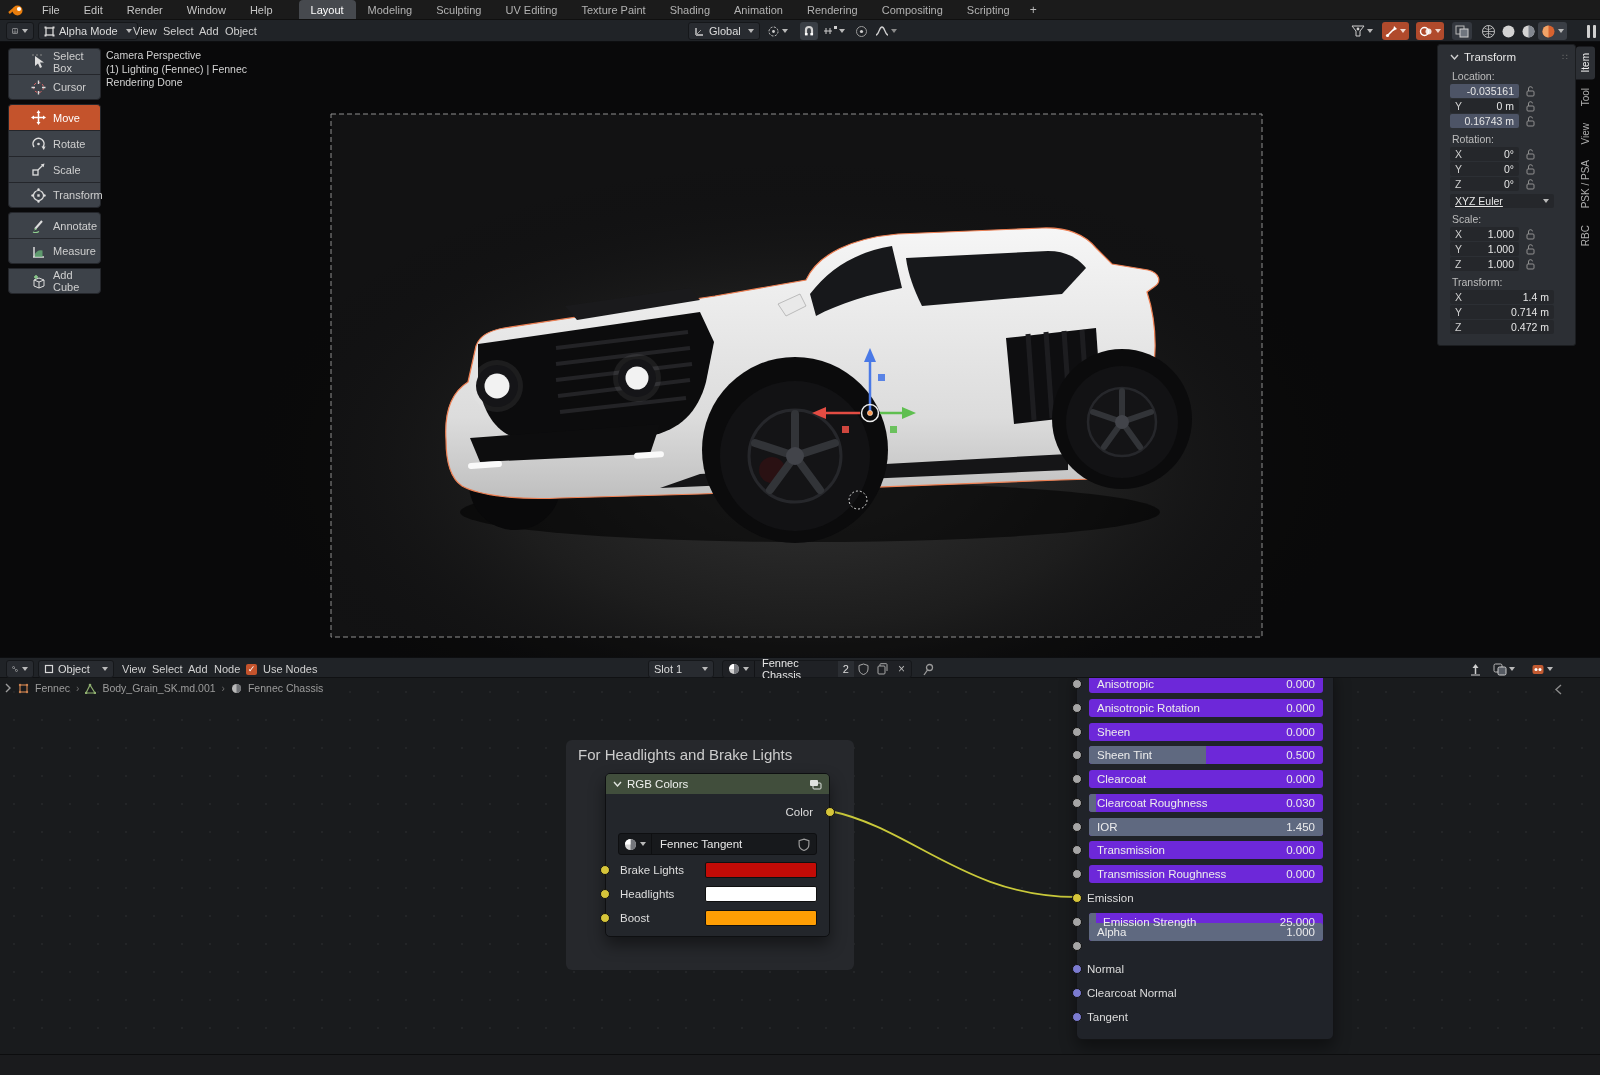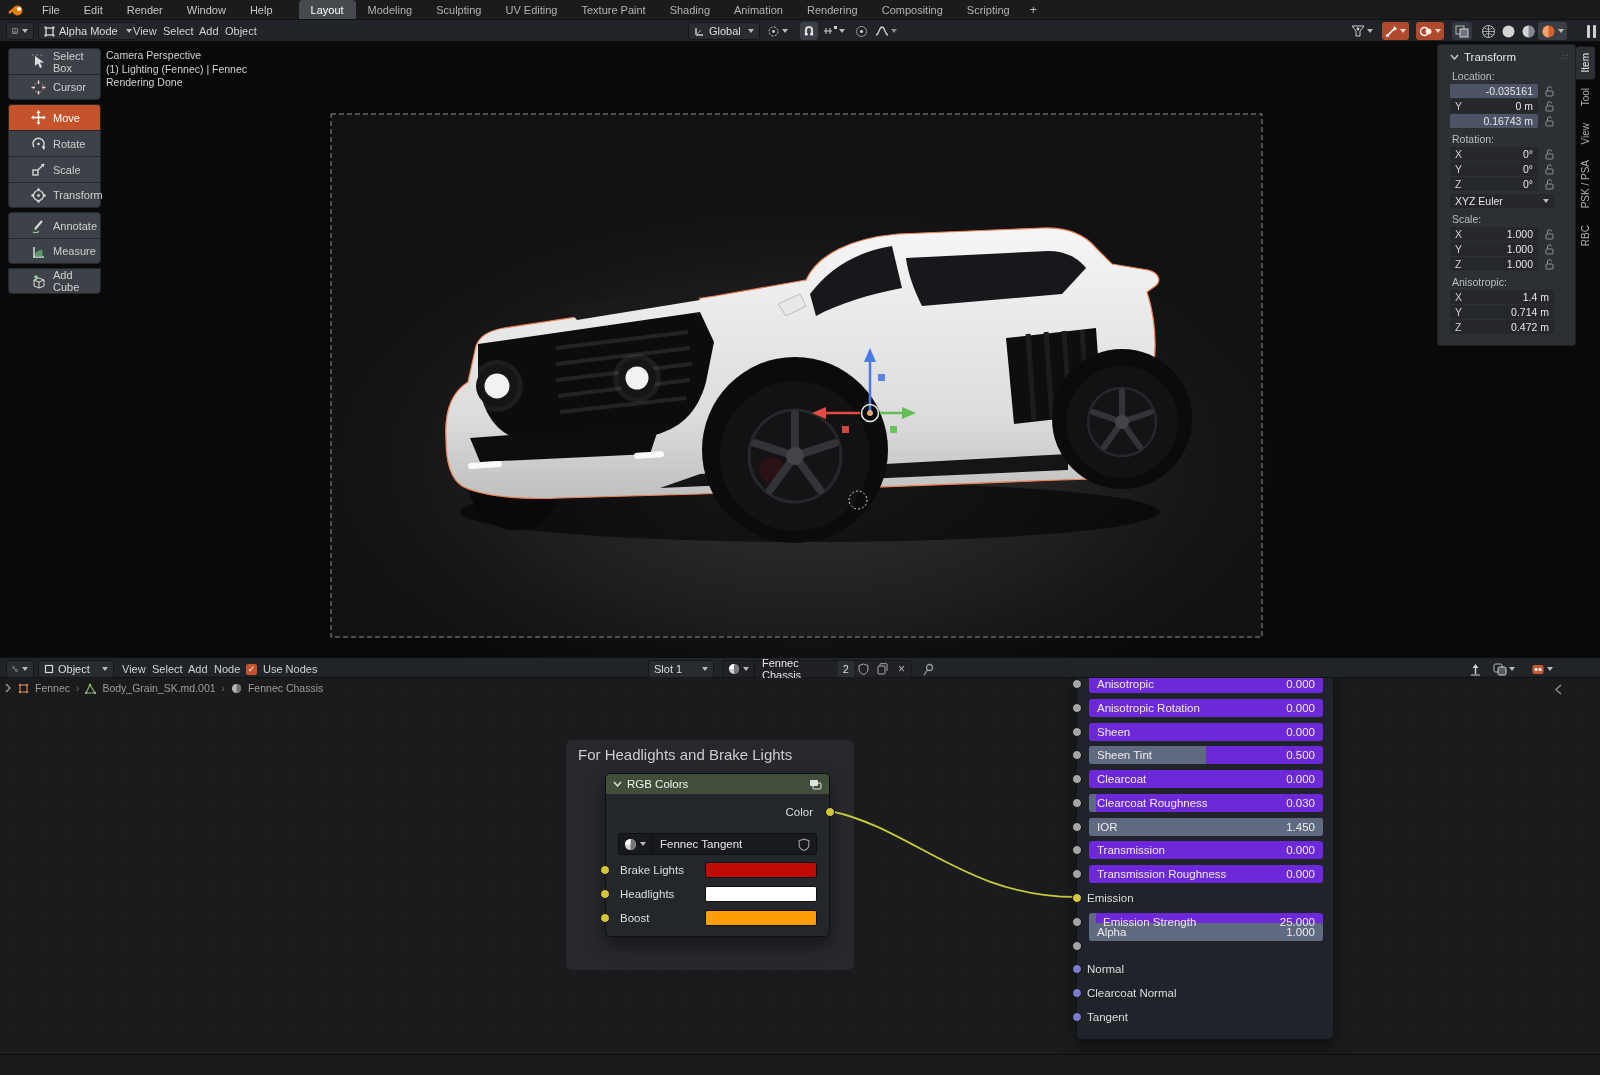--- a/index.html
+++ b/index.html
@@ -45,29 +45,29 @@
   .tool.gap { margin-top:4px; }
   .tool svg { flex:0 0 auto; }
 
   
   #npanel { position:absolute; left:1437px; top:2px; width:139px; height:302px;
     background:#2c2f34; border:1px solid #1b1d20; border-radius:3px; padding:4px 6px 0 12px;
     color:#c9c9c9; font-size:10.5px; }
   .np-title { display:flex; align-items:center; gap:5px; color:#e8e8e8; font-size:11.5px; height:16px; }
   .np-label { color:#bdbdbd; margin:5px 0 2px 2px; height:12px; }
   .np-row { display:flex; align-items:center; margin-bottom:1px; }
-  .np-field { width:88px; height:14px; background:#25272b; border-radius:2px;
+  .np-field { width:69px; height:14px; background:#25272b; border-radius:2px;
     display:flex; align-items:center; padding:0 5px; color:#e6e6e6; }
   .np-field.edit { background:#4d5466; }
   .np-field .lab { width:12px; color:#cfcfcf; }
   .np-field .val { flex:1; text-align:right; }
   .np-field.wide { width:104px; }
   .np-lock { margin-left:6px; display:flex; align-items:center; }
   .np-drop { width:104px; height:14px; background:#25272b; border-radius:2px; display:flex;
-    align-items:center; padding:0 5px; color:#e6e6e6; justify-content:space-between; margin-top:3px; }
+    align-items:center; padding:0 5px; color:#e6e6e6; justify-content:space-between; margin-top:3px;text-decoration:underline; }
 
   
   #vtabs { position:absolute; left:1576px; top:2px; width:24px; }
   .vtab { writing-mode:vertical-rl; transform:rotate(180deg); color:#b0b0b0; font-size:10px;
     padding:7px 4px; margin:2px 0; border-radius:3px 0 3px 3px; text-align:center; }
   .vtab.active { background:#2c2f34; color:#f0f0f0; }
 
   
   #sh-header { position:absolute; left:0; top:657px; width:1600px; height:21px;
     background:#202327; border-top:1px solid #0d0e10; border-bottom:1px solid #101113; }
@@ -586,21 +586,21 @@
             <span class="lab">Z</span>
             <span class="val">1.000</span>
           </div>
         <span class="np-lock">
             <svg width="11" height="12" viewBox="0 0 11 12">
               <rect x="2" y="6" width="7" height="5" rx="1" fill="none" stroke="#909090"></rect>
               <path d="M3.5,6 V4 a2,2 0 0 1 4,-.6" fill="none" stroke="#909090"></path>
             </svg>
           </span>
         </div>
-      <div class="np-label">Anisotropic:</div>
+      <div class="np-label">Transform:</div>
       <div class="np-row">
           <div class="np-field wide">
             <span class="lab">X</span>
             <span class="val">1.4 m</span>
           </div>
         </div>
       <div class="np-row">
           <div class="np-field wide">
             <span class="lab">Y</span>
             <span class="val">0.714 m</span>

